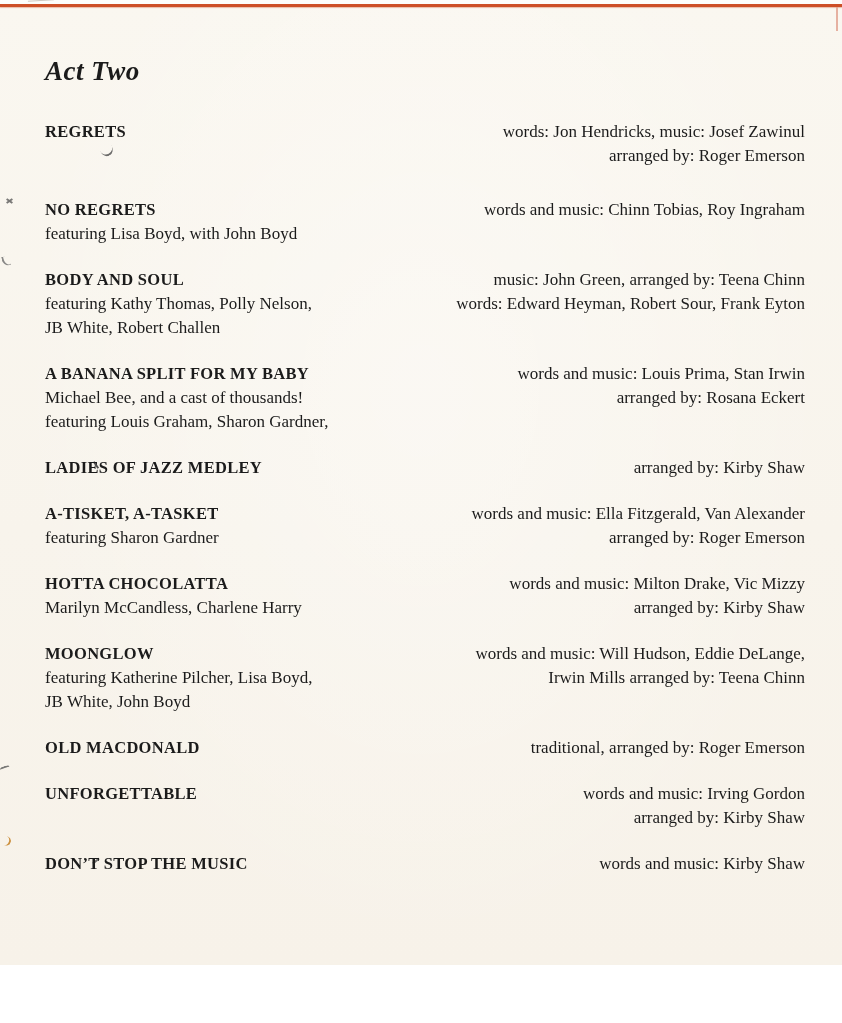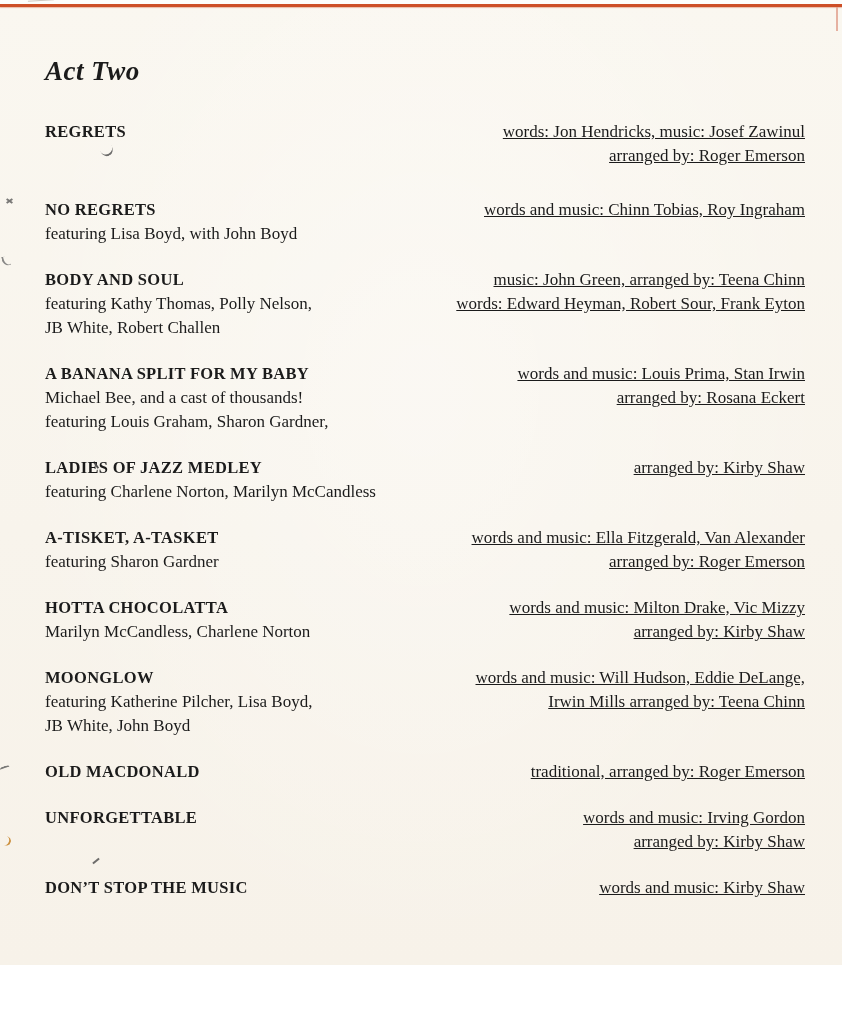--- a/index.html
+++ b/index.html
@@ -41,21 +41,21 @@
     letter-spacing: 0.5px;
     margin: 0 0 32px 0;
   }
   .song-list { }
   .song {
     display: flex; justify-content: space-between; align-items: flex-start;
     margin-bottom: 22px;
   }
   .song:first-child { margin-bottom: 30px; }
   .song-left { flex: 1 1 auto; min-width: 0; }
-  .song-right { flex: 0 1 auto; text-align: right; margin-left: 16px; text-decoration: underline; }
+  .song-right { flex: 0 1 auto; text-align: right; margin-left: 16px; }
   .song-title {
     font-weight: bold;
     font-size: 16.5px; line-height: 24px;
     letter-spacing: 0.3px;
   }
   .feat-line, .credit-line {
     font-size: 17px; line-height: 24px;
   }
   
   .pen-mark { position: absolute; pointer-events: none; }
@@ -144,23 +144,20 @@
             </div>
     </div>
     <div class="song-right">
             <div class="credit-line">words and music: Louis Prima, Stan Irwin</div>
             <div class="credit-line">arranged by: Rosana Eckert</div>
           </div>
   </div>
         <div class="song">
     <div class="song-left">
       <div class="song-title">LADIES OF JAZZ MEDLEY</div>
-      <div class="song-featuring">
-              <div class="feat-line">featuring Charlene Norton, Marilyn McCandless</div>
-            </div>
     </div>
     <div class="song-right">
             <div class="credit-line">arranged by: Kirby Shaw</div>
           </div>
   </div>
         <div class="song">
     <div class="song-left">
       <div class="song-title">A-TISKET, A-TASKET</div>
       <div class="song-featuring">
               <div class="feat-line">featuring Sharon Gardner</div>
@@ -168,21 +165,21 @@
     </div>
     <div class="song-right">
             <div class="credit-line">words and music: Ella Fitzgerald, Van Alexander</div>
             <div class="credit-line">arranged by: Roger Emerson</div>
           </div>
   </div>
         <div class="song">
     <div class="song-left">
       <div class="song-title">HOTTA CHOCOLATTA</div>
       <div class="song-featuring">
-              <div class="feat-line">Marilyn McCandless, Charlene Norton</div>
+              <div class="feat-line">Marilyn McCandless, Charlene Harry</div>
             </div>
     </div>
     <div class="song-right">
             <div class="credit-line">words and music: Milton Drake, Vic Mizzy</div>
             <div class="credit-line">arranged by: Kirby Shaw</div>
           </div>
   </div>
         <div class="song">
     <div class="song-left">
       <div class="song-title">MOONGLOW</div>

